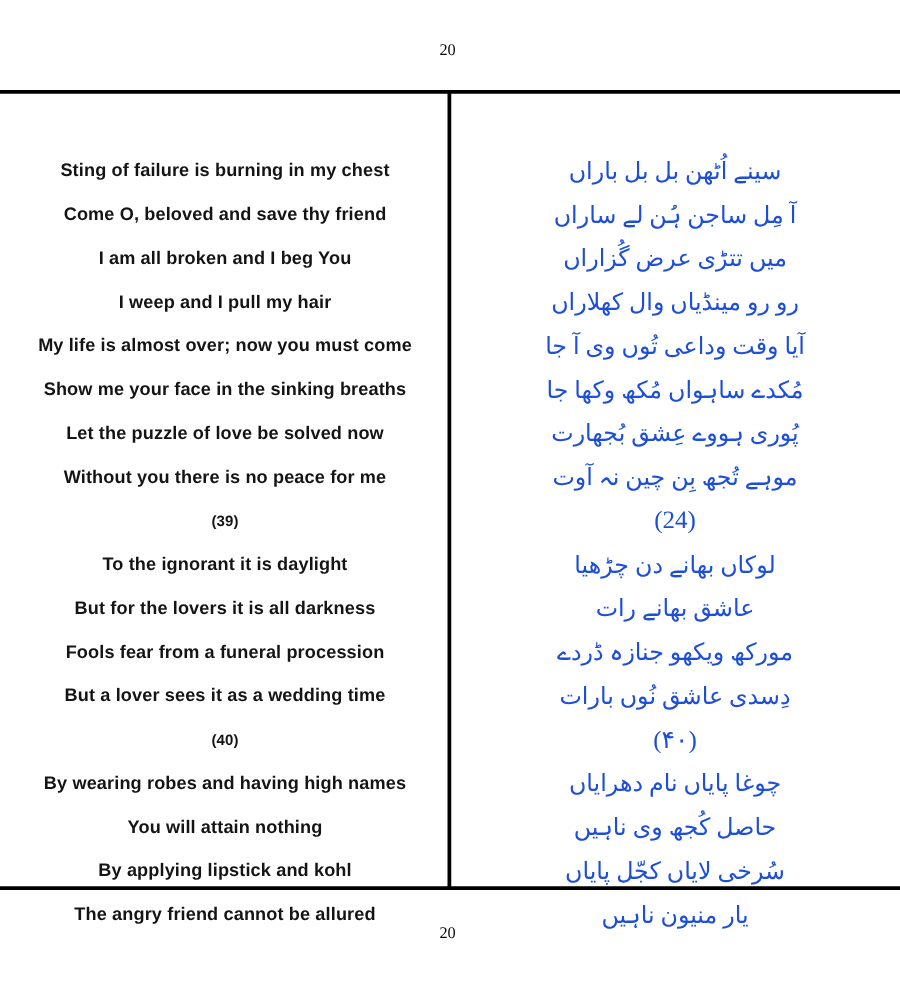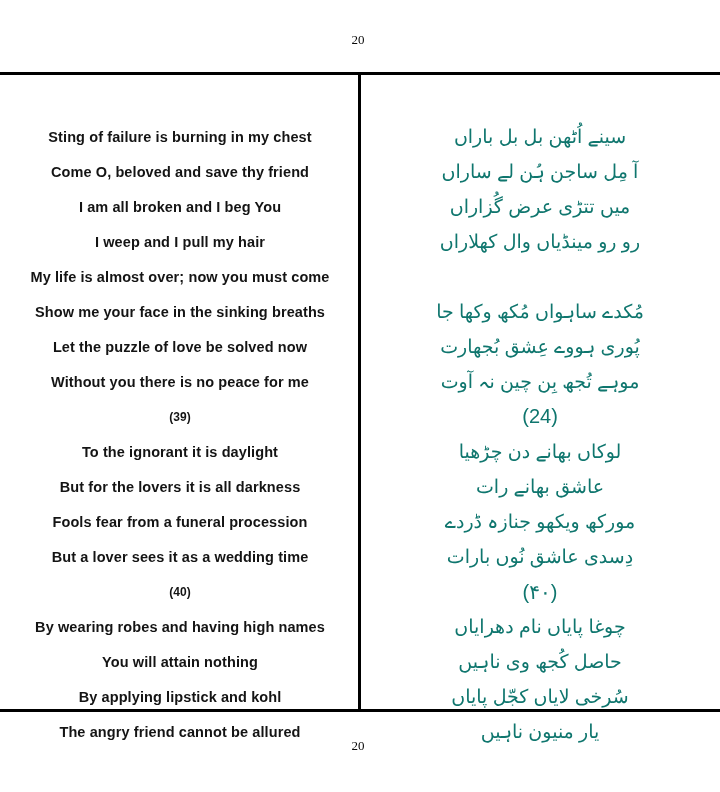--- a/index.html
+++ b/index.html
@@ -26,22 +26,22 @@
   .content { position:absolute; top:79px; left:0; width:720px;margin-top:40px; }
   .row { display:flex; height:35px; }
   .cell {
     width:360px; display:flex; align-items:center; justify-content:center;
     overflow:hidden; white-space:nowrap;
   }
   .en {
     font-size:14.5px; font-weight:600; letter-spacing:0.1px; color:#141414;
   }
   .ur {
-    font-family:Liberation Sans, sans-serif; font-size:19px; direction:rtl;
-    color:#0f766e;
+    font-family:Liberation Serif, serif; font-size:19px; direction:rtl;
+    color:#1d4ed8;
   }
   .header-row .en { font-weight:700; font-size:12px; }
   .header-row .ur { font-size:20px; }
 </style>
 </head>
 <body>
 
 <div class="page">
 
   <div class="pagenum pagenum-top">20</div>
@@ -63,20 +63,21 @@
     <div class="row">
       <div class="cell en">I am all broken and I beg You</div>
       <div class="cell ur">میں تتڑی عرض گُزاراں</div>
     </div>
     <div class="row">
       <div class="cell en">I weep and I pull my hair</div>
       <div class="cell ur">رو رو مینڈیاں وال کھلاراں</div>
     </div>
     <div class="row">
       <div class="cell en">My life is almost over; now you must come</div>
+      <div class="cell ur">آیا وقت وداعی تُوں وی آ جا</div>
     </div>
     <div class="row">
       <div class="cell en">Show me your face in the sinking breaths</div>
       <div class="cell ur">مُکدے ساہواں مُکھ وکھا جا</div>
     </div>
     <div class="row">
       <div class="cell en">Let the puzzle of love be solved now</div>
       <div class="cell ur">پُوری ہووے عِشق بُجھارت</div>
     </div>
     <div class="row">

